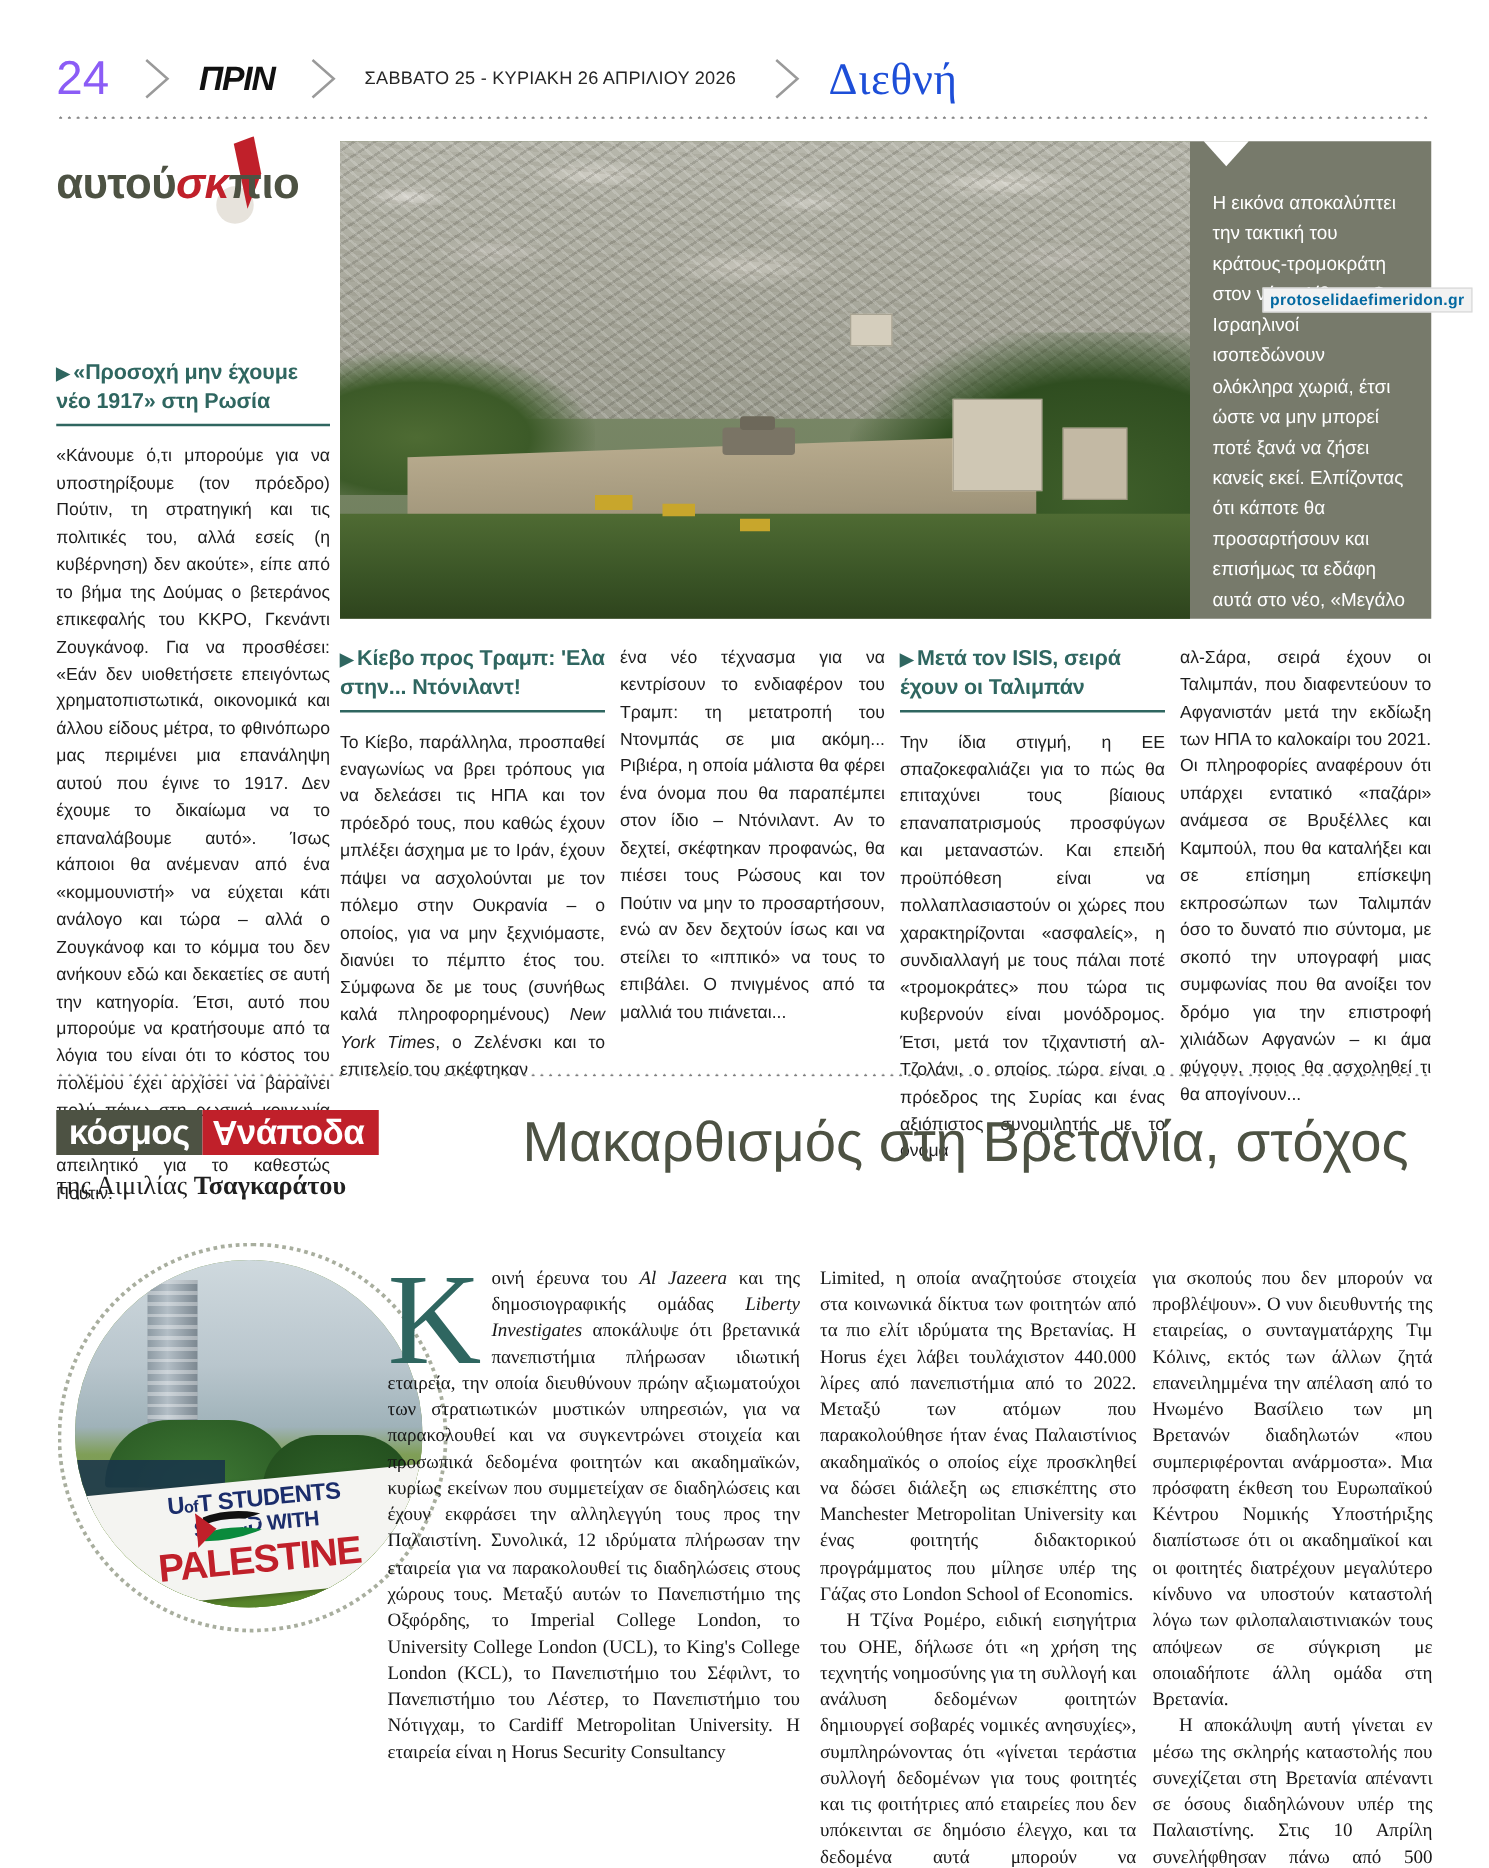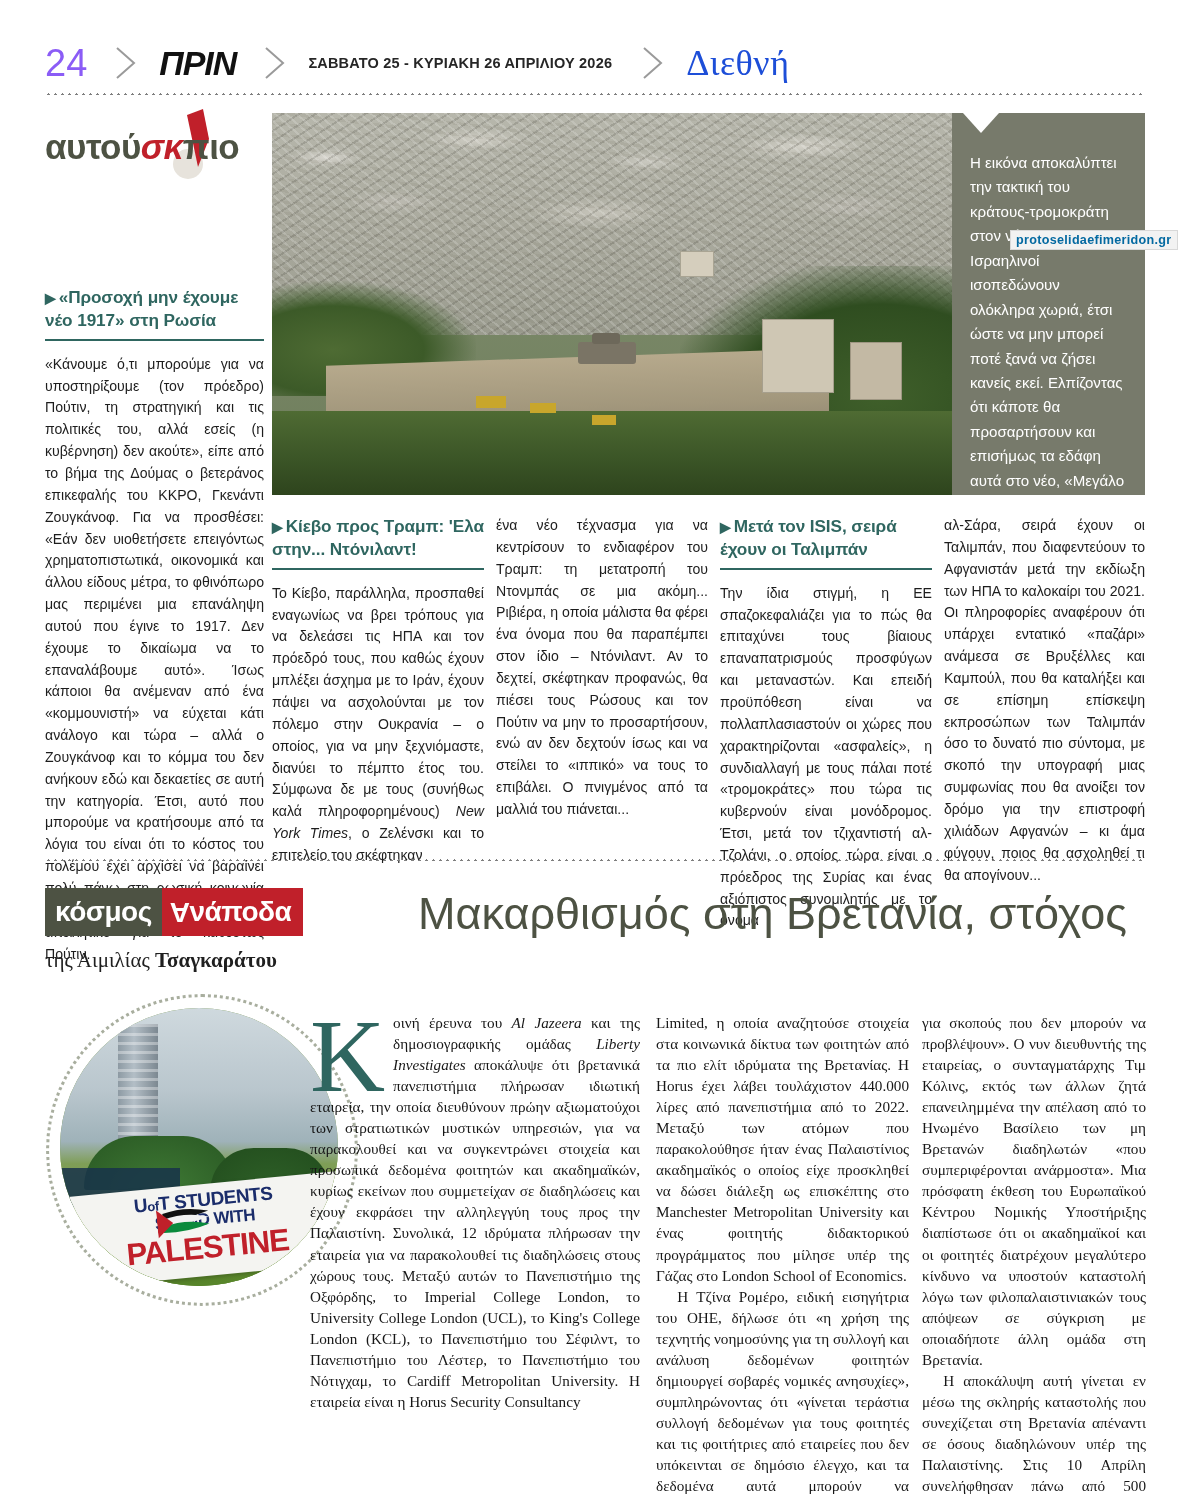--- a/index.html
+++ b/index.html
@@ -23,26 +23,26 @@
     font-family:"Liberation Sans",sans-serif;
     font-size:38px;font-weight:400;color:#8b5cf6;letter-spacing:0px;
     line-height:1;margin-right:28px;
   }
   .chev{
     width:22px;height:34px;margin:0 22px 0 0;flex:none;position:relative;
   }
   .chev svg{display:block;}
   .mh-brand{
     font-family:"Liberation Sans",sans-serif;
-    font-size:34px;font-weight:bold;font-style:italic;
+    font-size:27px;font-weight:bold;font-style:italic;
     letter-spacing:-1px;color:#111;margin-right:6px;
   }
   .mh-date{
     font-family:"Liberation Sans",sans-serif;
-    font-size:14.5px;font-weight:bold;color:#262626;letter-spacing:.2px;
+    font-size:14.5px;font-weight:normal;color:#262626;letter-spacing:.2px;
     margin-right:4px;
   }
   .mh-section{
     font-family:"Liberation Serif",serif;
     font-size:36px;color:#1d4ed8;letter-spacing:.5px;
   }
   .dotted-rule{
     position:absolute;left:45px;width:1100px;height:3px;
     background-image:radial-gradient(circle, #7f7f7f 0 1.1px, transparent 1.3px);
     background-size:7px 3px;background-repeat:repeat-x;background-position:0 1px;
@@ -147,21 +147,21 @@
   .col-head{margin-bottom:13px;}
 
   .mid-divider{
     position:absolute;left:45px;top:858px;width:1100px;height:3px;
     background-image:radial-gradient(circle, #7f7f7f 0 1.1px, transparent 1.3px);
     background-size:7px 3px;background-repeat:repeat-x;background-position:0 1px;
   }
 
   
   .kosmos{position:absolute;left:45px;top:888px;width:290px;}
-  .kos-badges{display:flex;height:48px;align-items:stretch;}
+  .kos-badges{display:flex;height:36px;align-items:stretch;}
   .kos-1{background:#4d5243;color:#fff;font-weight:bold;font-size:28px;
     padding:0 10px;display:flex;align-items:center;letter-spacing:-.5px;font-family:"Liberation Sans",sans-serif;}
   .kos-2{background:#c0202a;color:#fff;font-weight:bold;font-size:28px;
     padding:0 12px 0 8px;display:flex;align-items:center;letter-spacing:-.5px;font-family:"Liberation Sans",sans-serif;}
   .flipA{display:inline-block;transform:scaleY(-1);}
   .kos-by{
     margin-top:12px;font-family:"Liberation Serif",serif;font-size:21px;color:#1f1f1f;
   }
   .kos-by b{font-weight:bold;}
 

